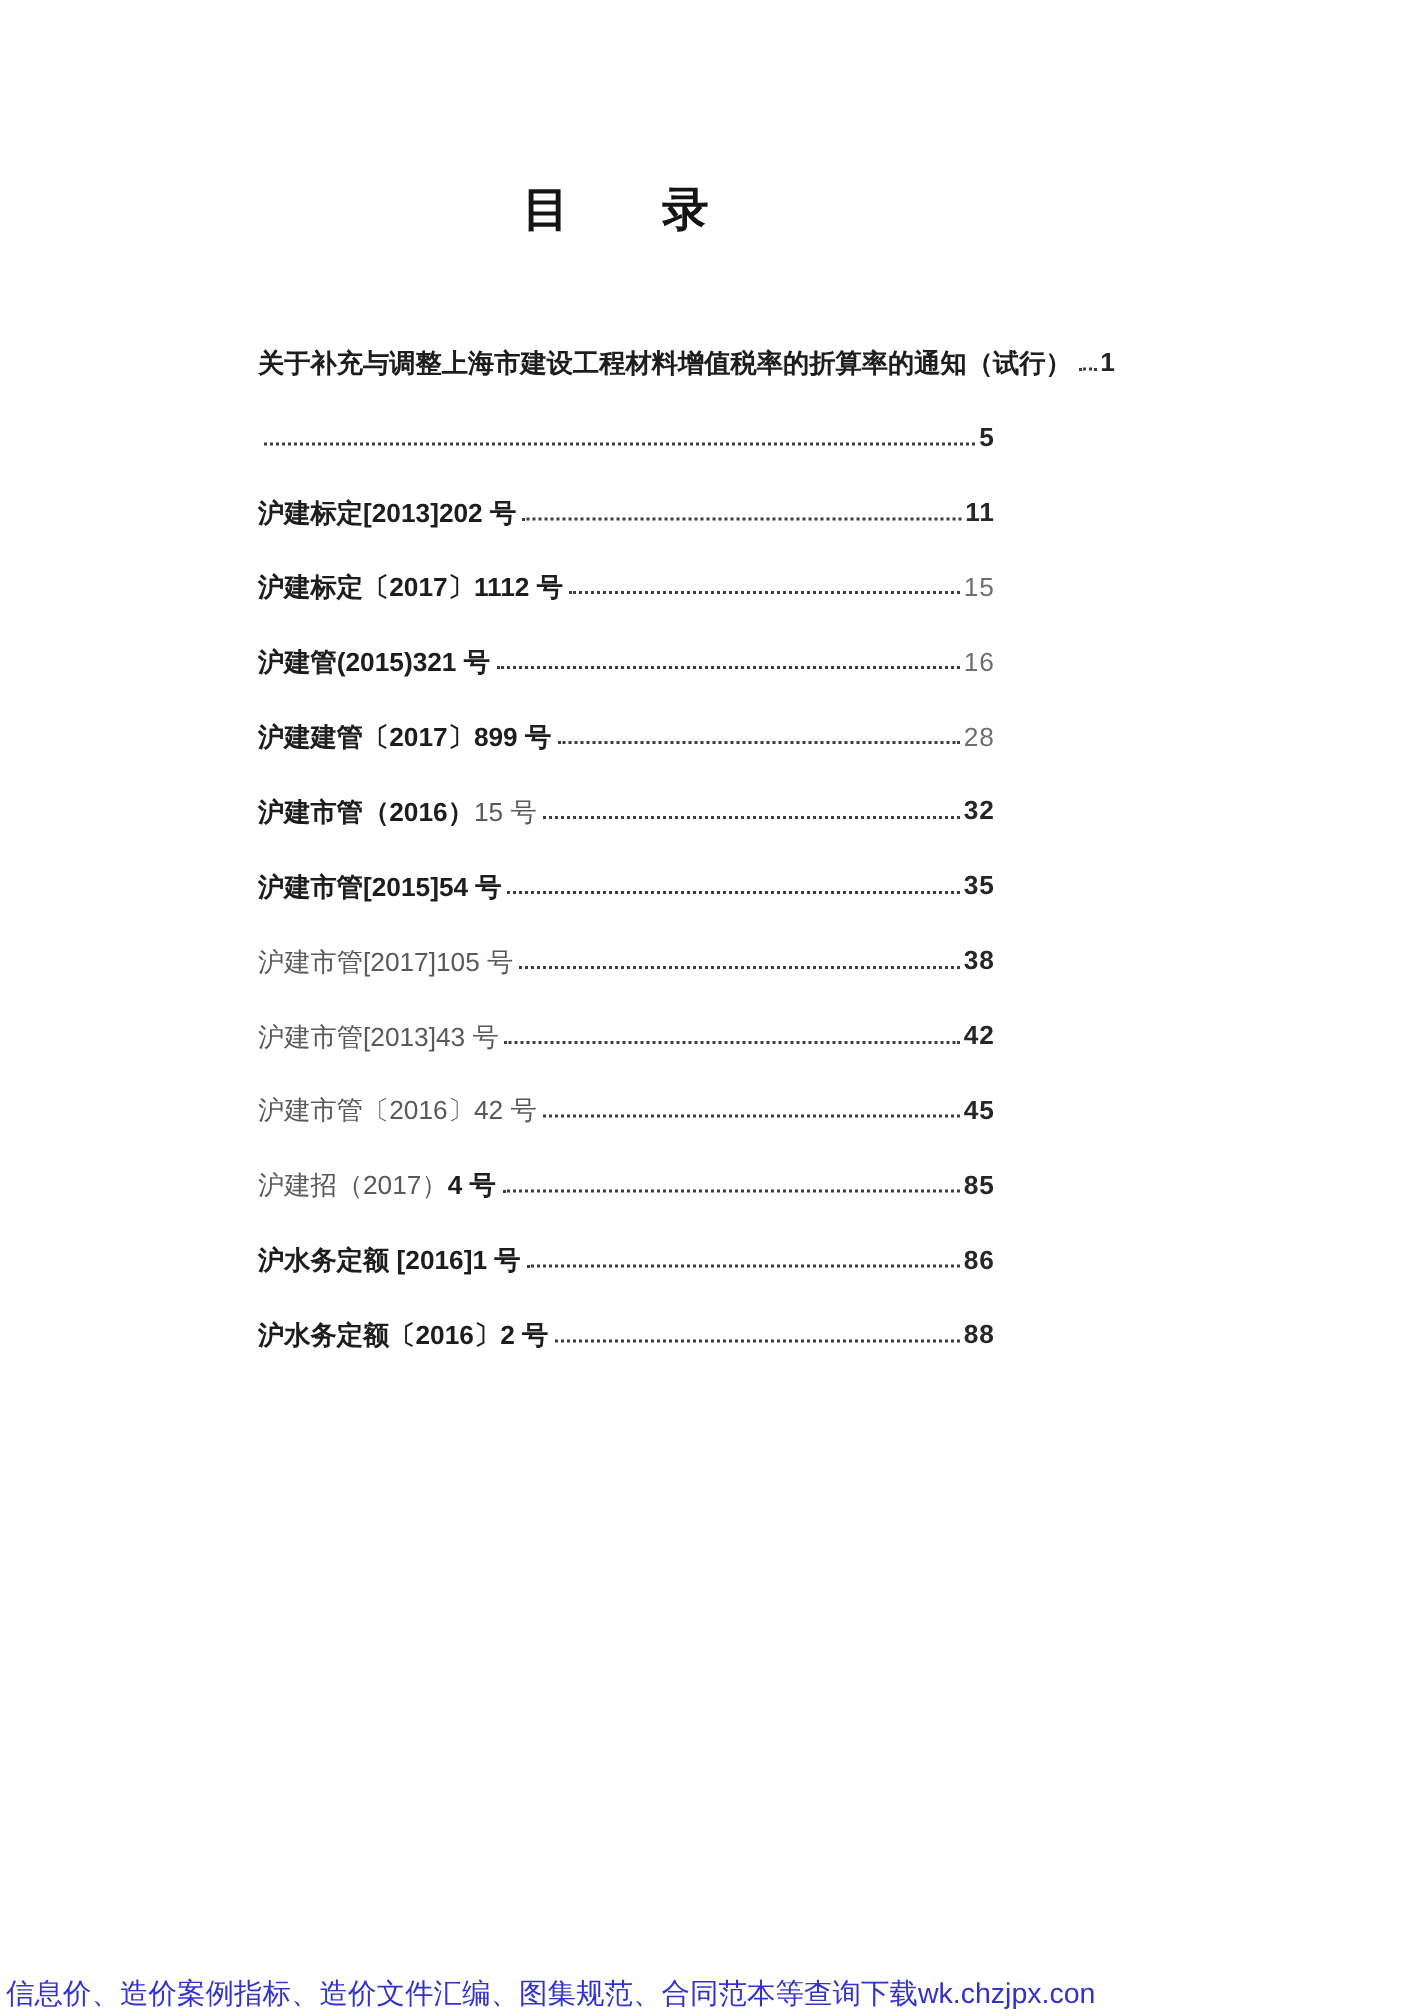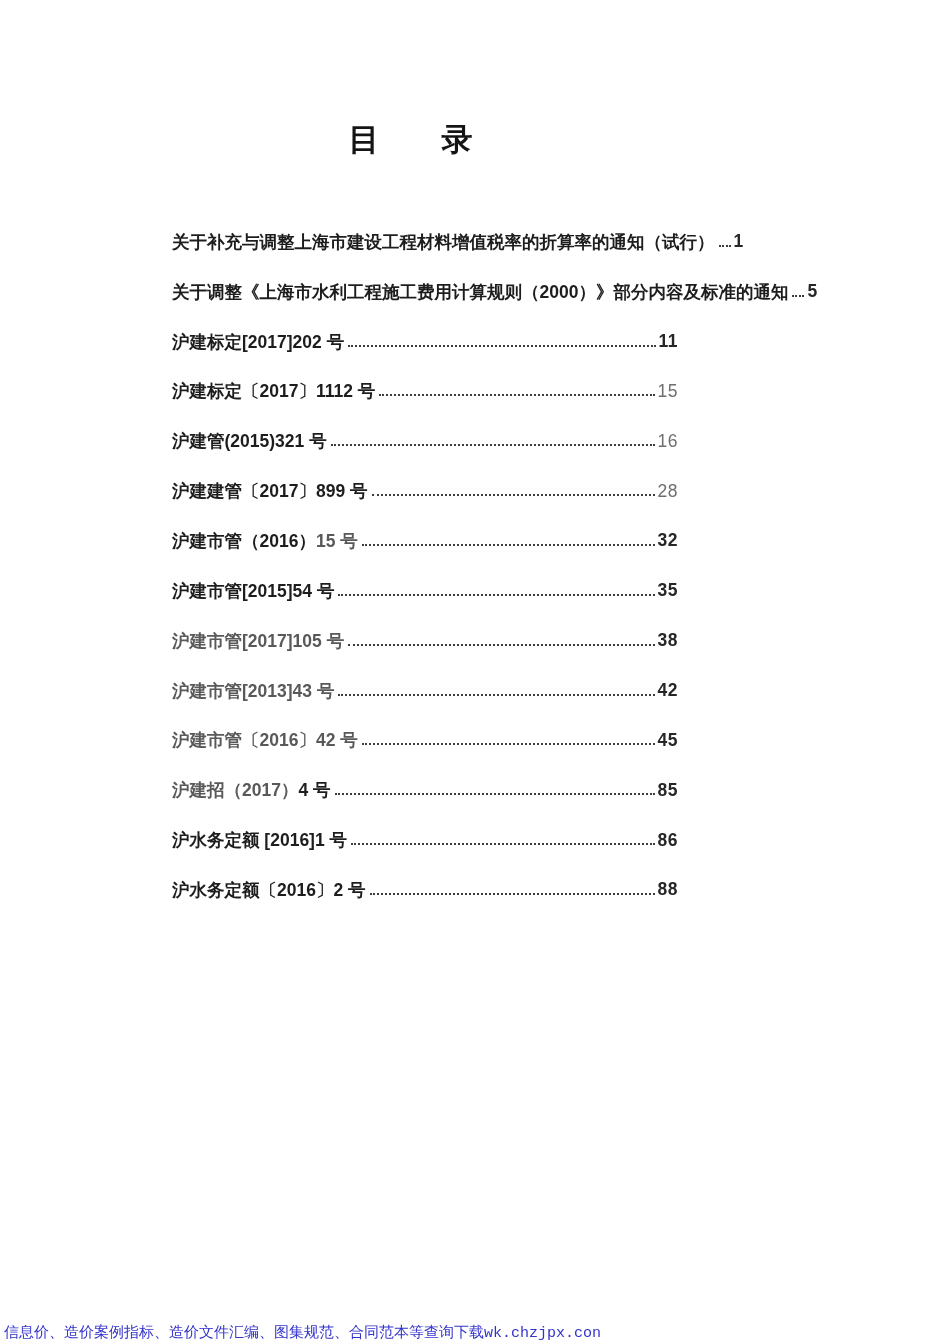--- a/index.html
+++ b/index.html
@@ -20,49 +20,49 @@
     text-align: center;
     font-size: 31px;
     font-weight: 700;
     color: #141414;
     white-space: pre;
   }
   .toc {
     position: absolute;
     top: 217px;
     left: 172px;
-    right: 143px;
+    right: 158px;
   }
   .toc-row {
     height: 49.85px;
     display: flex;
     align-items: center;
     font-size: 17.5px;
     white-space: pre;
   }
   .seg-bold { font-weight: 700; color: #1d1d1d; }
-  .seg-gray { font-weight: 700; color: #595959; margin-top: 46px; }
+  .seg-gray { font-weight: 400; color: #595959; margin-top: 46px; }
   .leader {
     flex: 1 1 auto;
     min-width: 12px;
     height: 0;
     border-bottom: 2px dotted #3d3d3d;
     margin: 0 3px 0 4px;
     transform: translateY(4px);
   }
   .pagenum { font-size: 17.5px; letter-spacing: 0.5px; }
   .page-dark { color: #262626; font-weight: 600; }
   .page-gray { color: #6e6e6e; font-weight: 400; }
   .footer-link {
     position: absolute;
     left: 4px;
     bottom: 2px;
-    font-size: 15px;
+    font-size: 19px;
     color: #3333cc;
-    font-family: Liberation Mono, monospace;
+    font-family: Liberation Sans, sans-serif;
     cursor: pointer;
     white-space: nowrap;
   }
   .qr {
     position: absolute;
     left: 866px;
     top: 1268px;
     width: 80px;
     height: 76px;
     background: #ffffff;
@@ -77,27 +77,26 @@
   <h1 class="doc-title">目　　录</h1>
 
   <div class="toc" id="toc">
     <div class="toc-row">
       <span class="labels"><span class="seg-bold">关于补充与调整上海市建设工程材料增值税率的折算率的通知（试行）</span></span>
       <span class="leader"></span>
       <span class="pagenum page-dark">1</span>
     </div>
 
     <div class="toc-row">
-      <span class="labels"><span class="seg-bold">关于调整《上海市水利工程施工费用计算规则（2000）》部分内容及标准的通知</span></span>
       <span class="leader"></span>
       <span class="pagenum page-dark">5</span>
     </div>
 
     <div class="toc-row">
-      <span class="labels"><span class="seg-bold">沪建标定[2017]202 号</span></span>
+      <span class="labels"><span class="seg-bold">沪建标定[2013]202 号</span></span>
       <span class="leader"></span>
       <span class="pagenum page-dark">11</span>
     </div>
 
 
     <div class="toc-row">
       <span class="labels"><span class="seg-bold">沪建标定〔2017〕1112 号</span></span>
       <span class="leader"></span>
       <span class="pagenum page-gray">15</span>
     </div>

